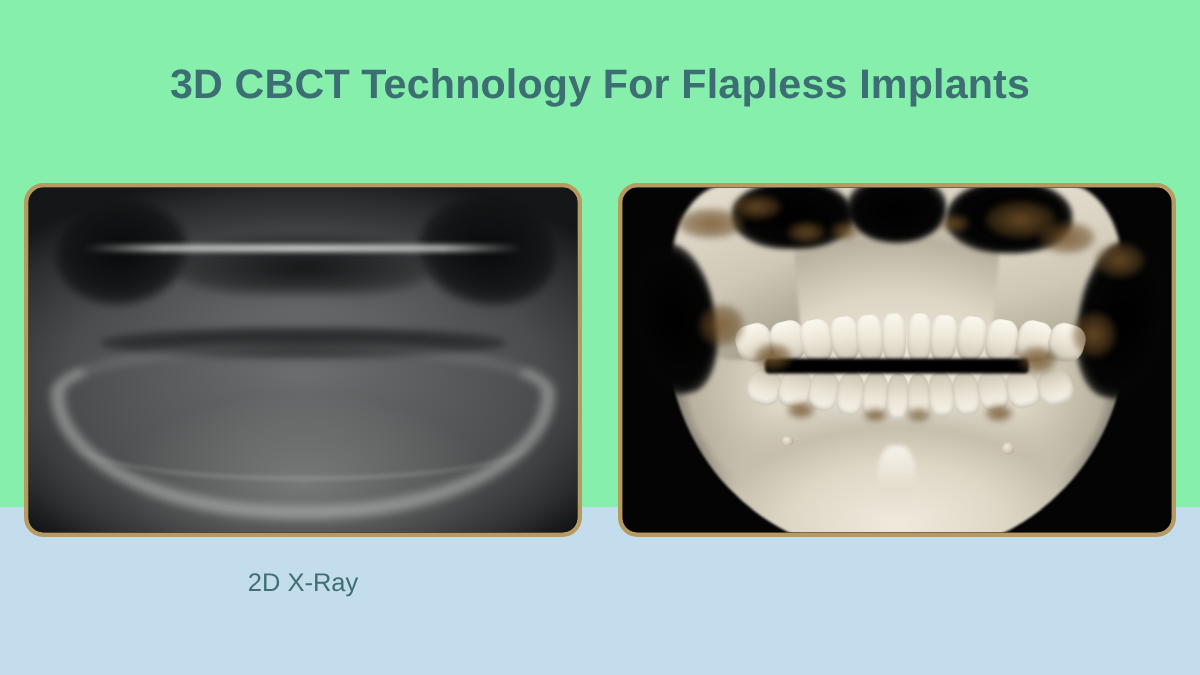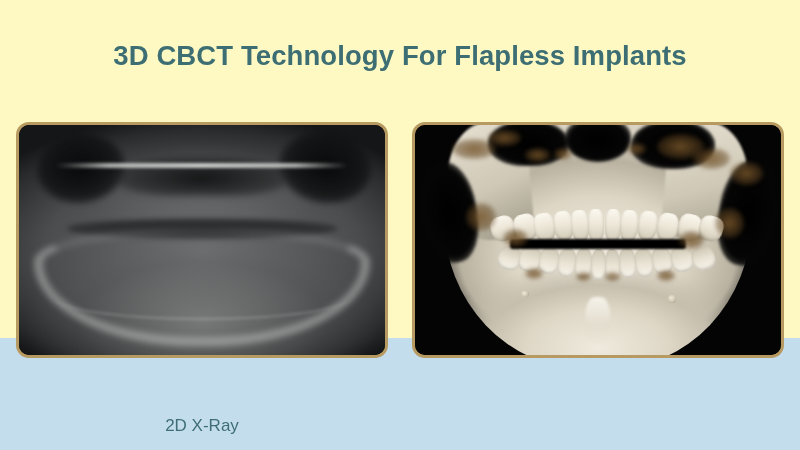--- a/index.html
+++ b/index.html
@@ -10,21 +10,21 @@
     width: 800px;
     height: 450px;
     overflow: hidden;
     font-family: "Liberation Sans", sans-serif;
     background: #c3dded;
   }
   .slide {
     position: relative;
     width: 800px;
     height: 338px;
-    background: #fef9c3;
+    background: #86efac;
     box-sizing: border-box;
   }
 
   
   .title {
     position: absolute;
     left: 0;
     top: 39px;
     width: 800px;
     text-align: center;
@@ -250,21 +250,21 @@
   .caption {
     position: absolute;
     top: 378px;
     width: 372px;
     text-align: center;
     font-size: 17px;
     color: #3f6f74;
     line-height: 22px;
     white-space: nowrap;
   }
-  .caption-left  { left: 16px; margin-top: 37px;  }
+  .caption-left  { left: 16px;  }
   .caption-right { left: 412px; }
 </style>
 </head>
 <body>
 
 <div class="slide">
 
   <div class="title">3D CBCT Technology For Flapless Implants</div>
 
   <div class="panel panel-left">

